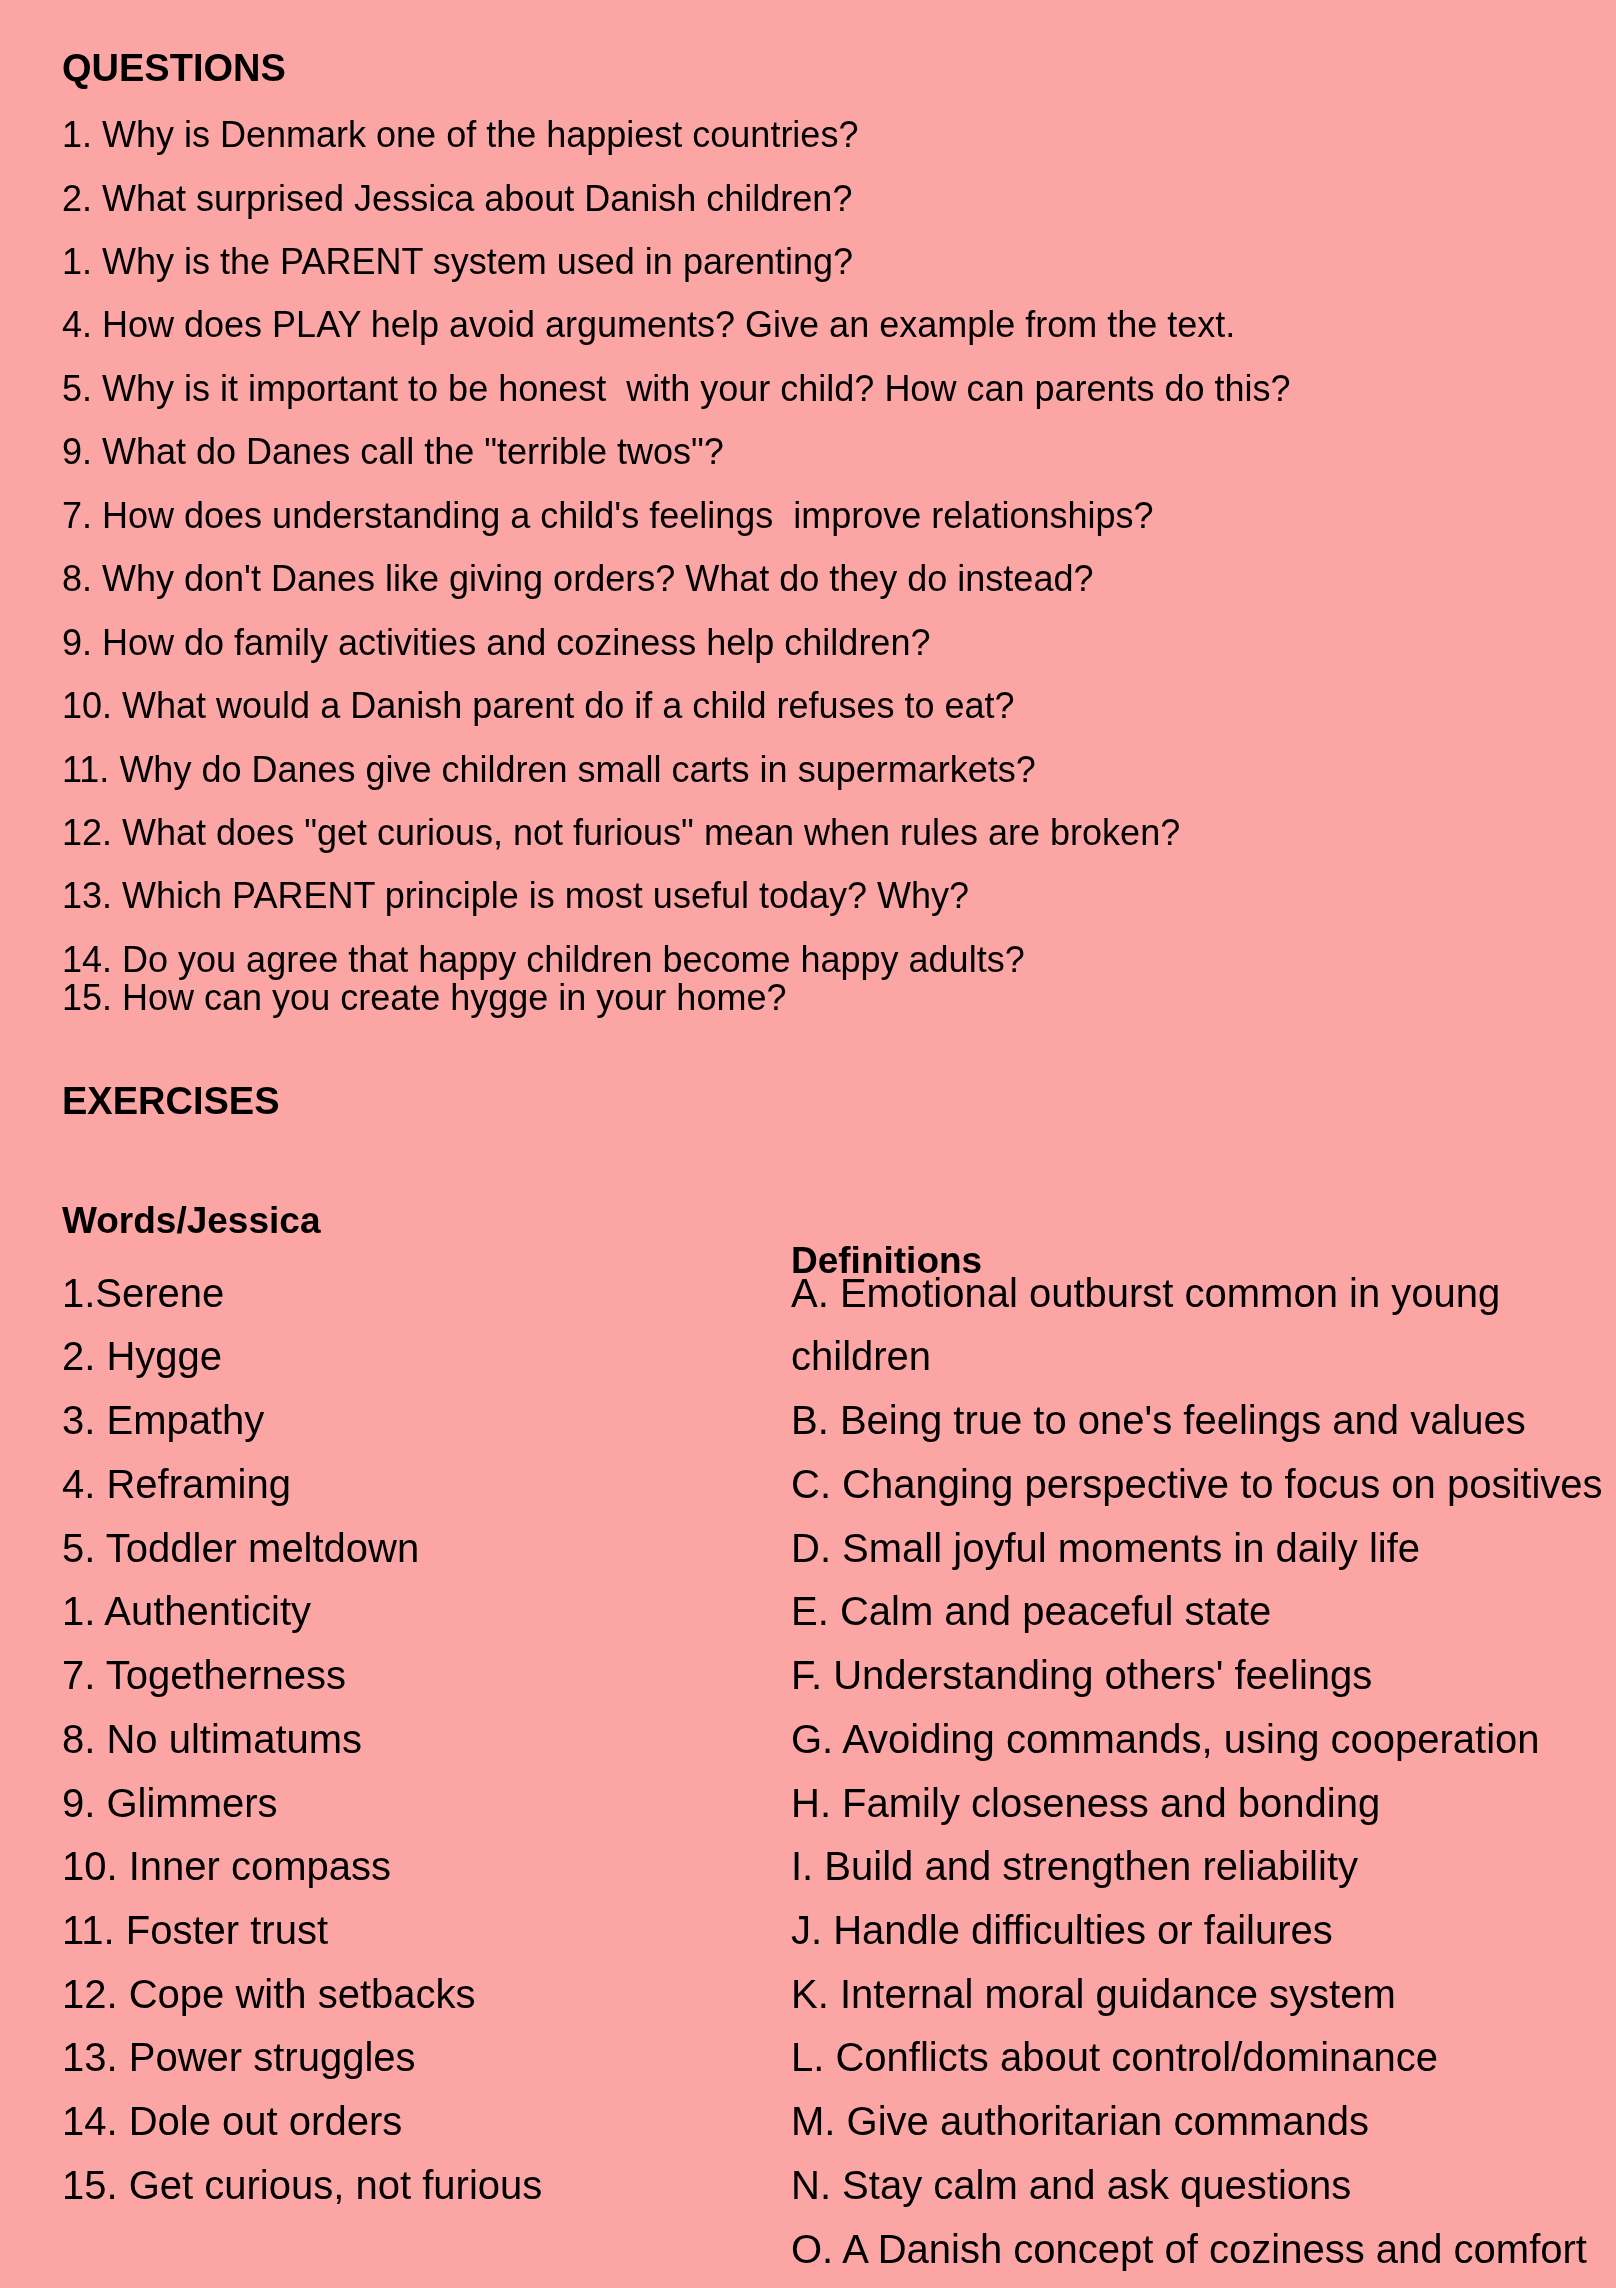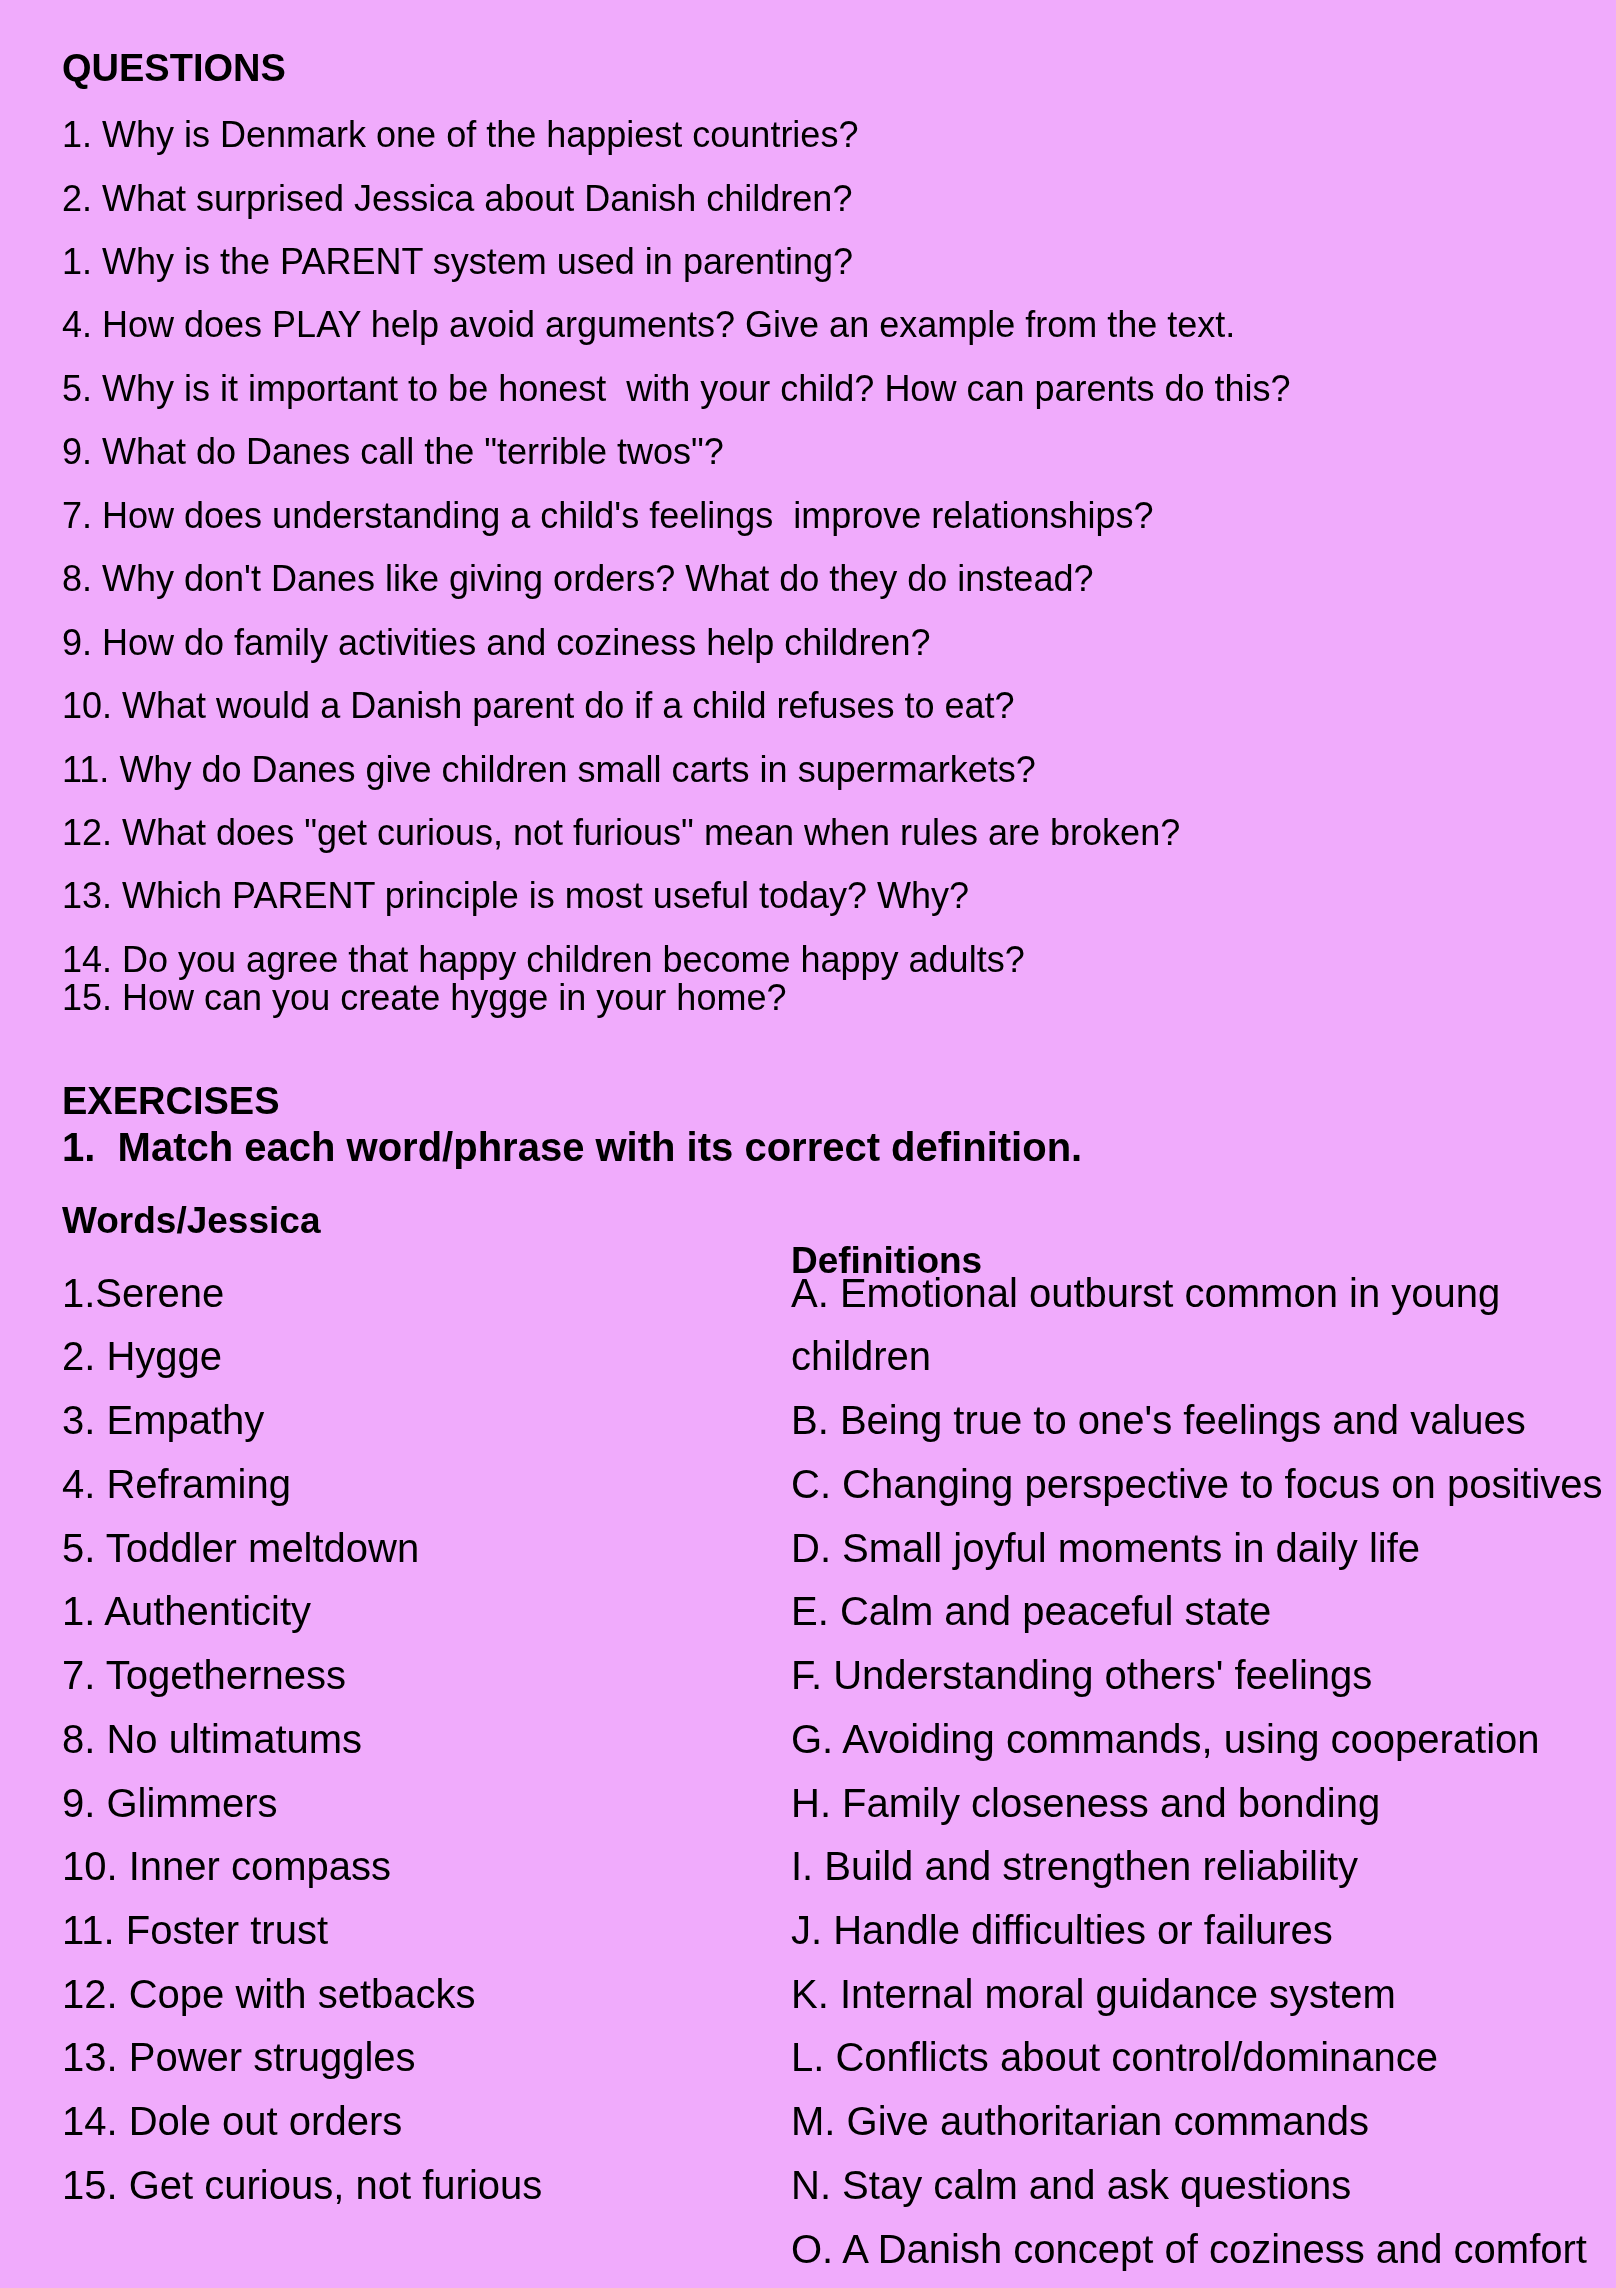--- a/index.html
+++ b/index.html
@@ -10,21 +10,21 @@
     width: 1617px;
     height: 2288px;
     background: #ffffff;
     font-family: "Liberation Sans", sans-serif;
     color: #000000;
   }
   .page {
     position: relative;
     width: 1617px;
     height: 2288px;
-    background: #f0abfc;
+    background: #fca5a5;
     overflow: hidden;
   }
   .line {
     position: absolute;
     white-space: pre;
     line-height: 1.15;
   }
   .h-bold {
     font-weight: bold;
     font-size: 38px;
@@ -64,21 +64,20 @@
       <div class="line q-text" style="left: 62px; top: 685px;">10. What would a Danish parent do if a child refuses to eat?</div>
       <div class="line q-text" style="left: 62px; top: 749px;">11. Why do Danes give children small carts in supermarkets?</div>
       <div class="line q-text" style="left: 62px; top: 812px;">12. What does "get curious, not furious" mean when rules are broken?</div>
       <div class="line q-text" style="left: 62px; top: 875px;">13. Which PARENT principle is most useful today? Why?</div>
       <div class="line q-text" style="left: 62px; top: 939px;">14. Do you agree that happy children become happy adults?</div>
       <div class="line q-text" style="left: 62px; top: 977px;">15. How can you create hygge in your home?</div>
     </div>
 
   <div class="line h-bold" style="left:62px; top:1080px;">EXERCISES</div>
 
-  <div class="line ex-title" style="left:62px; top:1124px;">1.  Match each word/phrase with its correct definition.</div>
 
   <div class="line col-header" style="left:62px; top:1200px;">Words/Jessica</div>
 
   <div class="line col-header" style="left:791px; top:1240px;text-align:center;">Definitions</div>
 
   <div id="words-column">
       <div class="line match-text" style="left: 62px; top: 1270px;">1.Serene</div>
       <div class="line match-text" style="left: 62px; top: 1333px;">2. Hygge</div>
       <div class="line match-text" style="left: 62px; top: 1397px;">3. Empathy</div>
       <div class="line match-text" style="left: 62px; top: 1461px;">4. Reframing</div>

